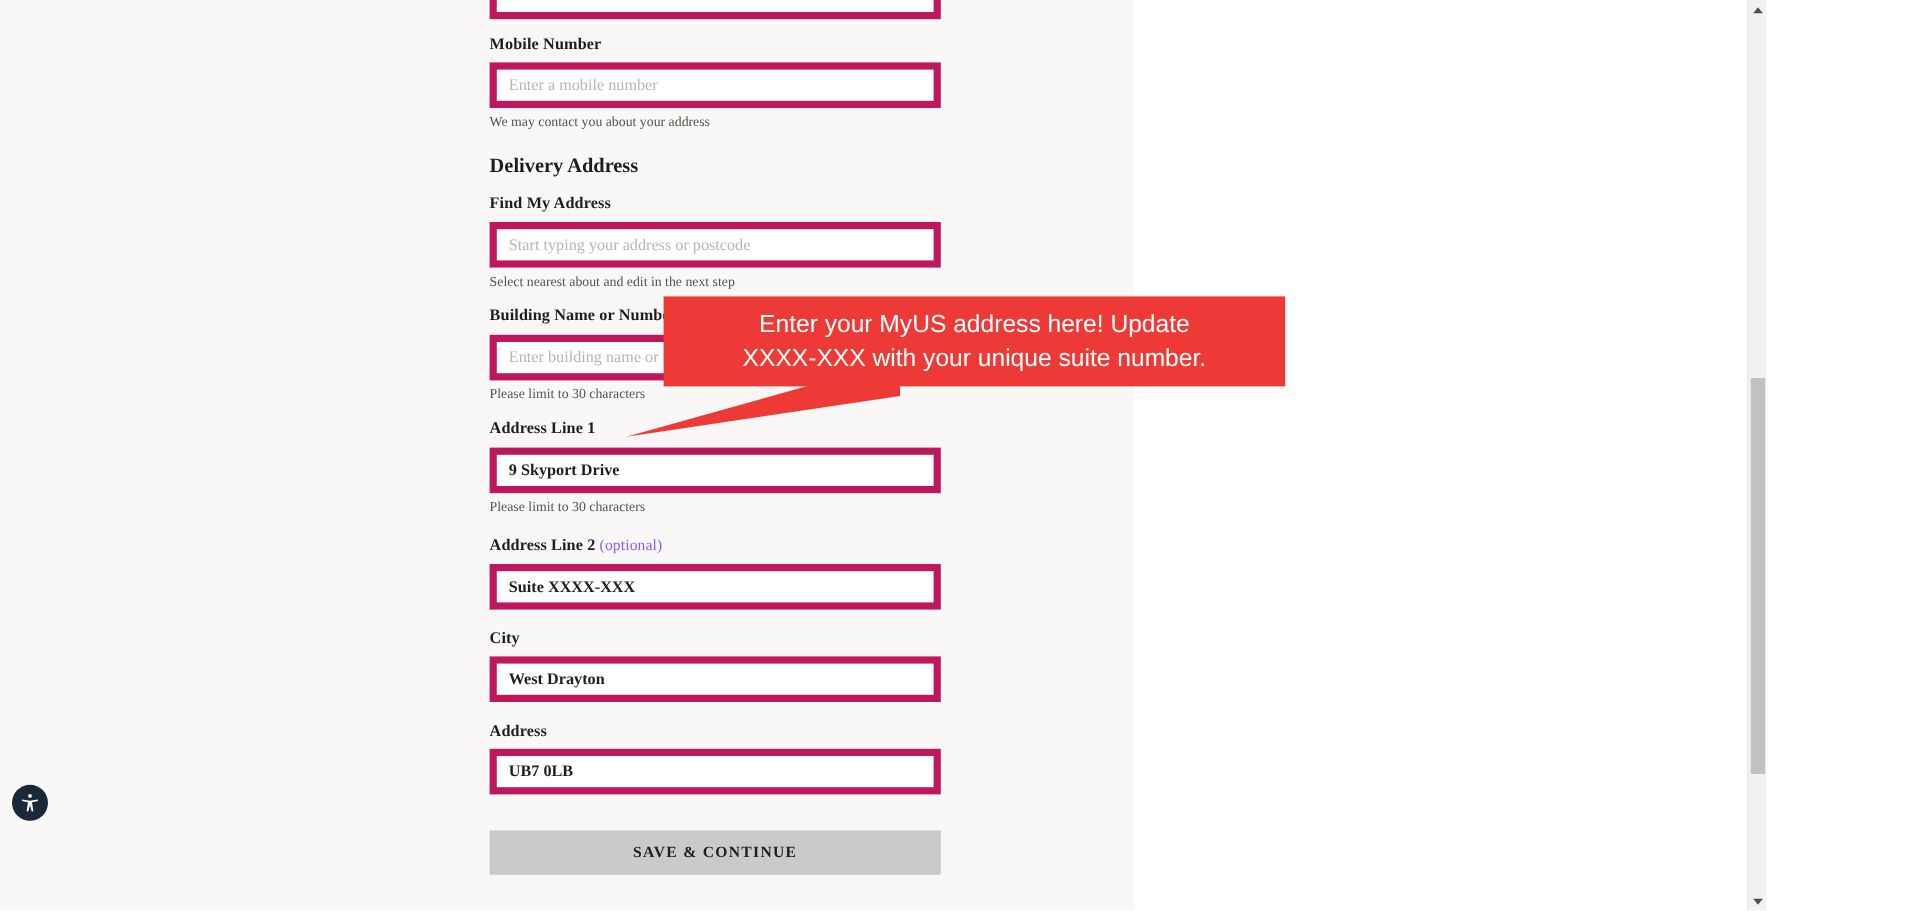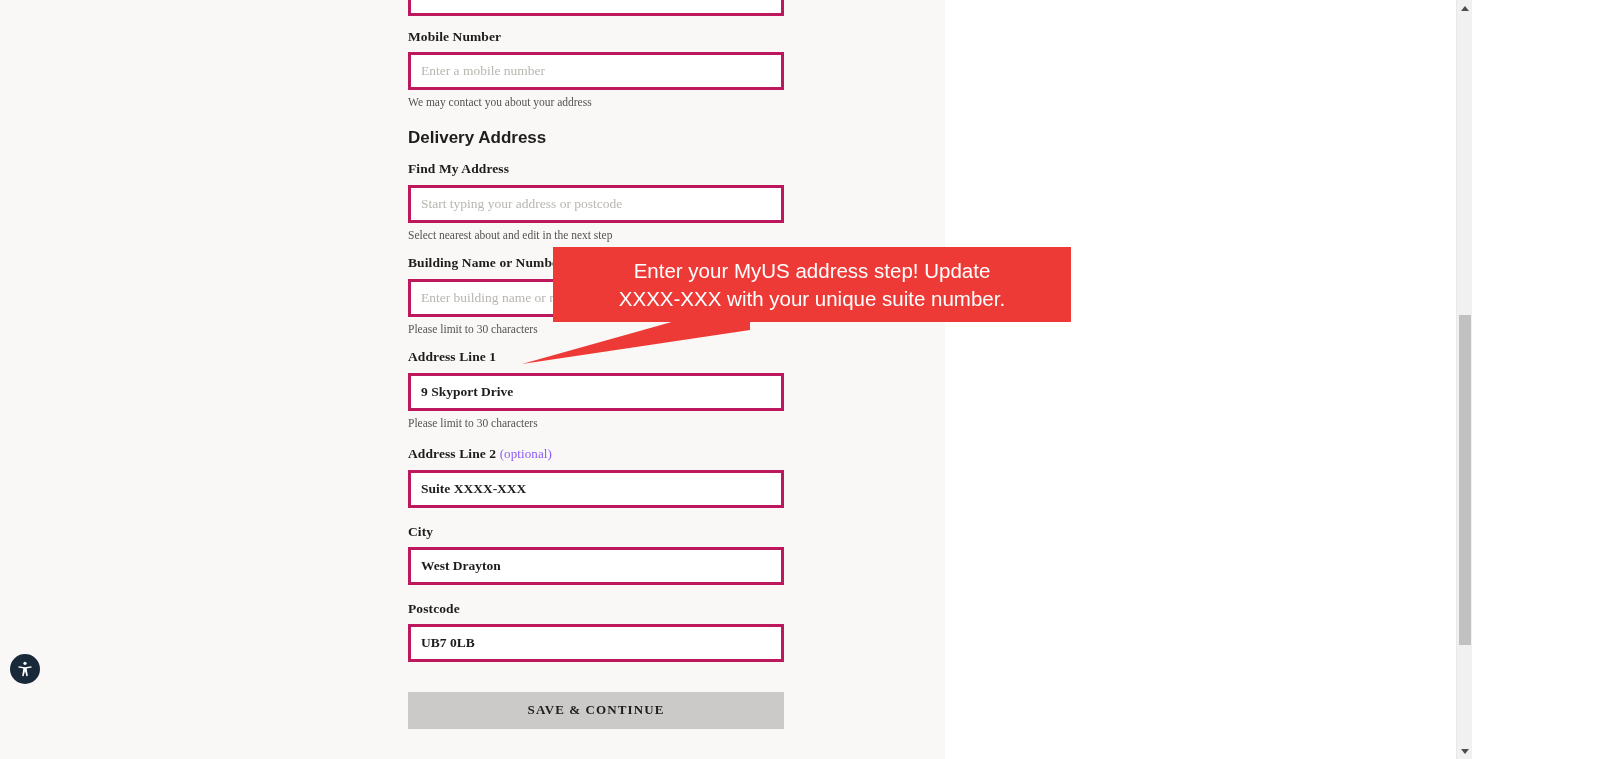--- a/index.html
+++ b/index.html
@@ -48,34 +48,34 @@
     margin: 0 0 7px 0;
     line-height: 1.2;
   }
   .field-label .optional {
     font-weight: normal;
     color: #8b5cf6;
     font-size: 13px;
   }
 
   .section-heading {
-    font-family: Liberation Sans, sans-serif;
+    font-family: Liberation Serif, serif;
     font-weight: bold;
     font-size: 17px;
     color: #1d1d1b;
     margin: 18px 0 13px 0;
     line-height: 1.2;
   }
 
   .text-input {
     display: block;
     width: 376px;
     height: 38px;
     background: #ffffff;
-    border: 3px solid #be185d;
+    border: 6px solid #be185d;
     padding: 0 10px;
     font-family: "Liberation Serif", "DejaVu Serif", serif;
     font-size: 13.5px;
     font-weight: bold;
     color: #1d1d1b;
     outline: none;
     border-radius: 0;
   }
   .text-input::placeholder {
     color: #b9b6b0;
@@ -264,34 +264,34 @@
     <div class="spacer-md"></div>
 
     <div class="field-group">
       <div class="field-label">City</div>
       <input class="text-input filled" type="text" value="West Drayton" style="">
     </div>
 
     <div class="spacer-md"></div>
 
     <div class="field-group">
-      <div class="field-label">Postcode</div>
+      <div class="field-label">Address</div>
       <input class="text-input filled" type="text" value="UB7 0LB" style="">
     </div>
 
     <button id="save-continue-button">SAVE &amp; CONTINUE</button>
 
   </div>
 
   <svg id="annotation-tail" viewBox="0 0 240 72" preserveAspectRatio="none">
     <polygon points="240,0 240,30 12,64" fill="#ee3a36"></polygon>
   </svg>
 
   <div id="annotation-callout">
-    <div id="annotation-text">Enter your MyUS address step! Update
+    <div id="annotation-text">Enter your MyUS address here! Update
 XXXX-XXX with your unique suite number.</div>
   </div>
 
   <div id="accessibility-button">
     <svg width="18" height="18" viewBox="0 0 24 24">
       <circle cx="12" cy="4.4" r="2.1" fill="#ffffff"></circle>
       <path d="M3.4 8.2 L12 9.6 L20.6 8.2 L20.9 10.1 L14.2 11.3 L15.8 21.4 L13.9 21.7 L12 14.8 L10.1 21.7 L8.2 21.4 L9.8 11.3 L3.1 10.1 Z" fill="#ffffff"></path>
     </svg>
   </div>
 

